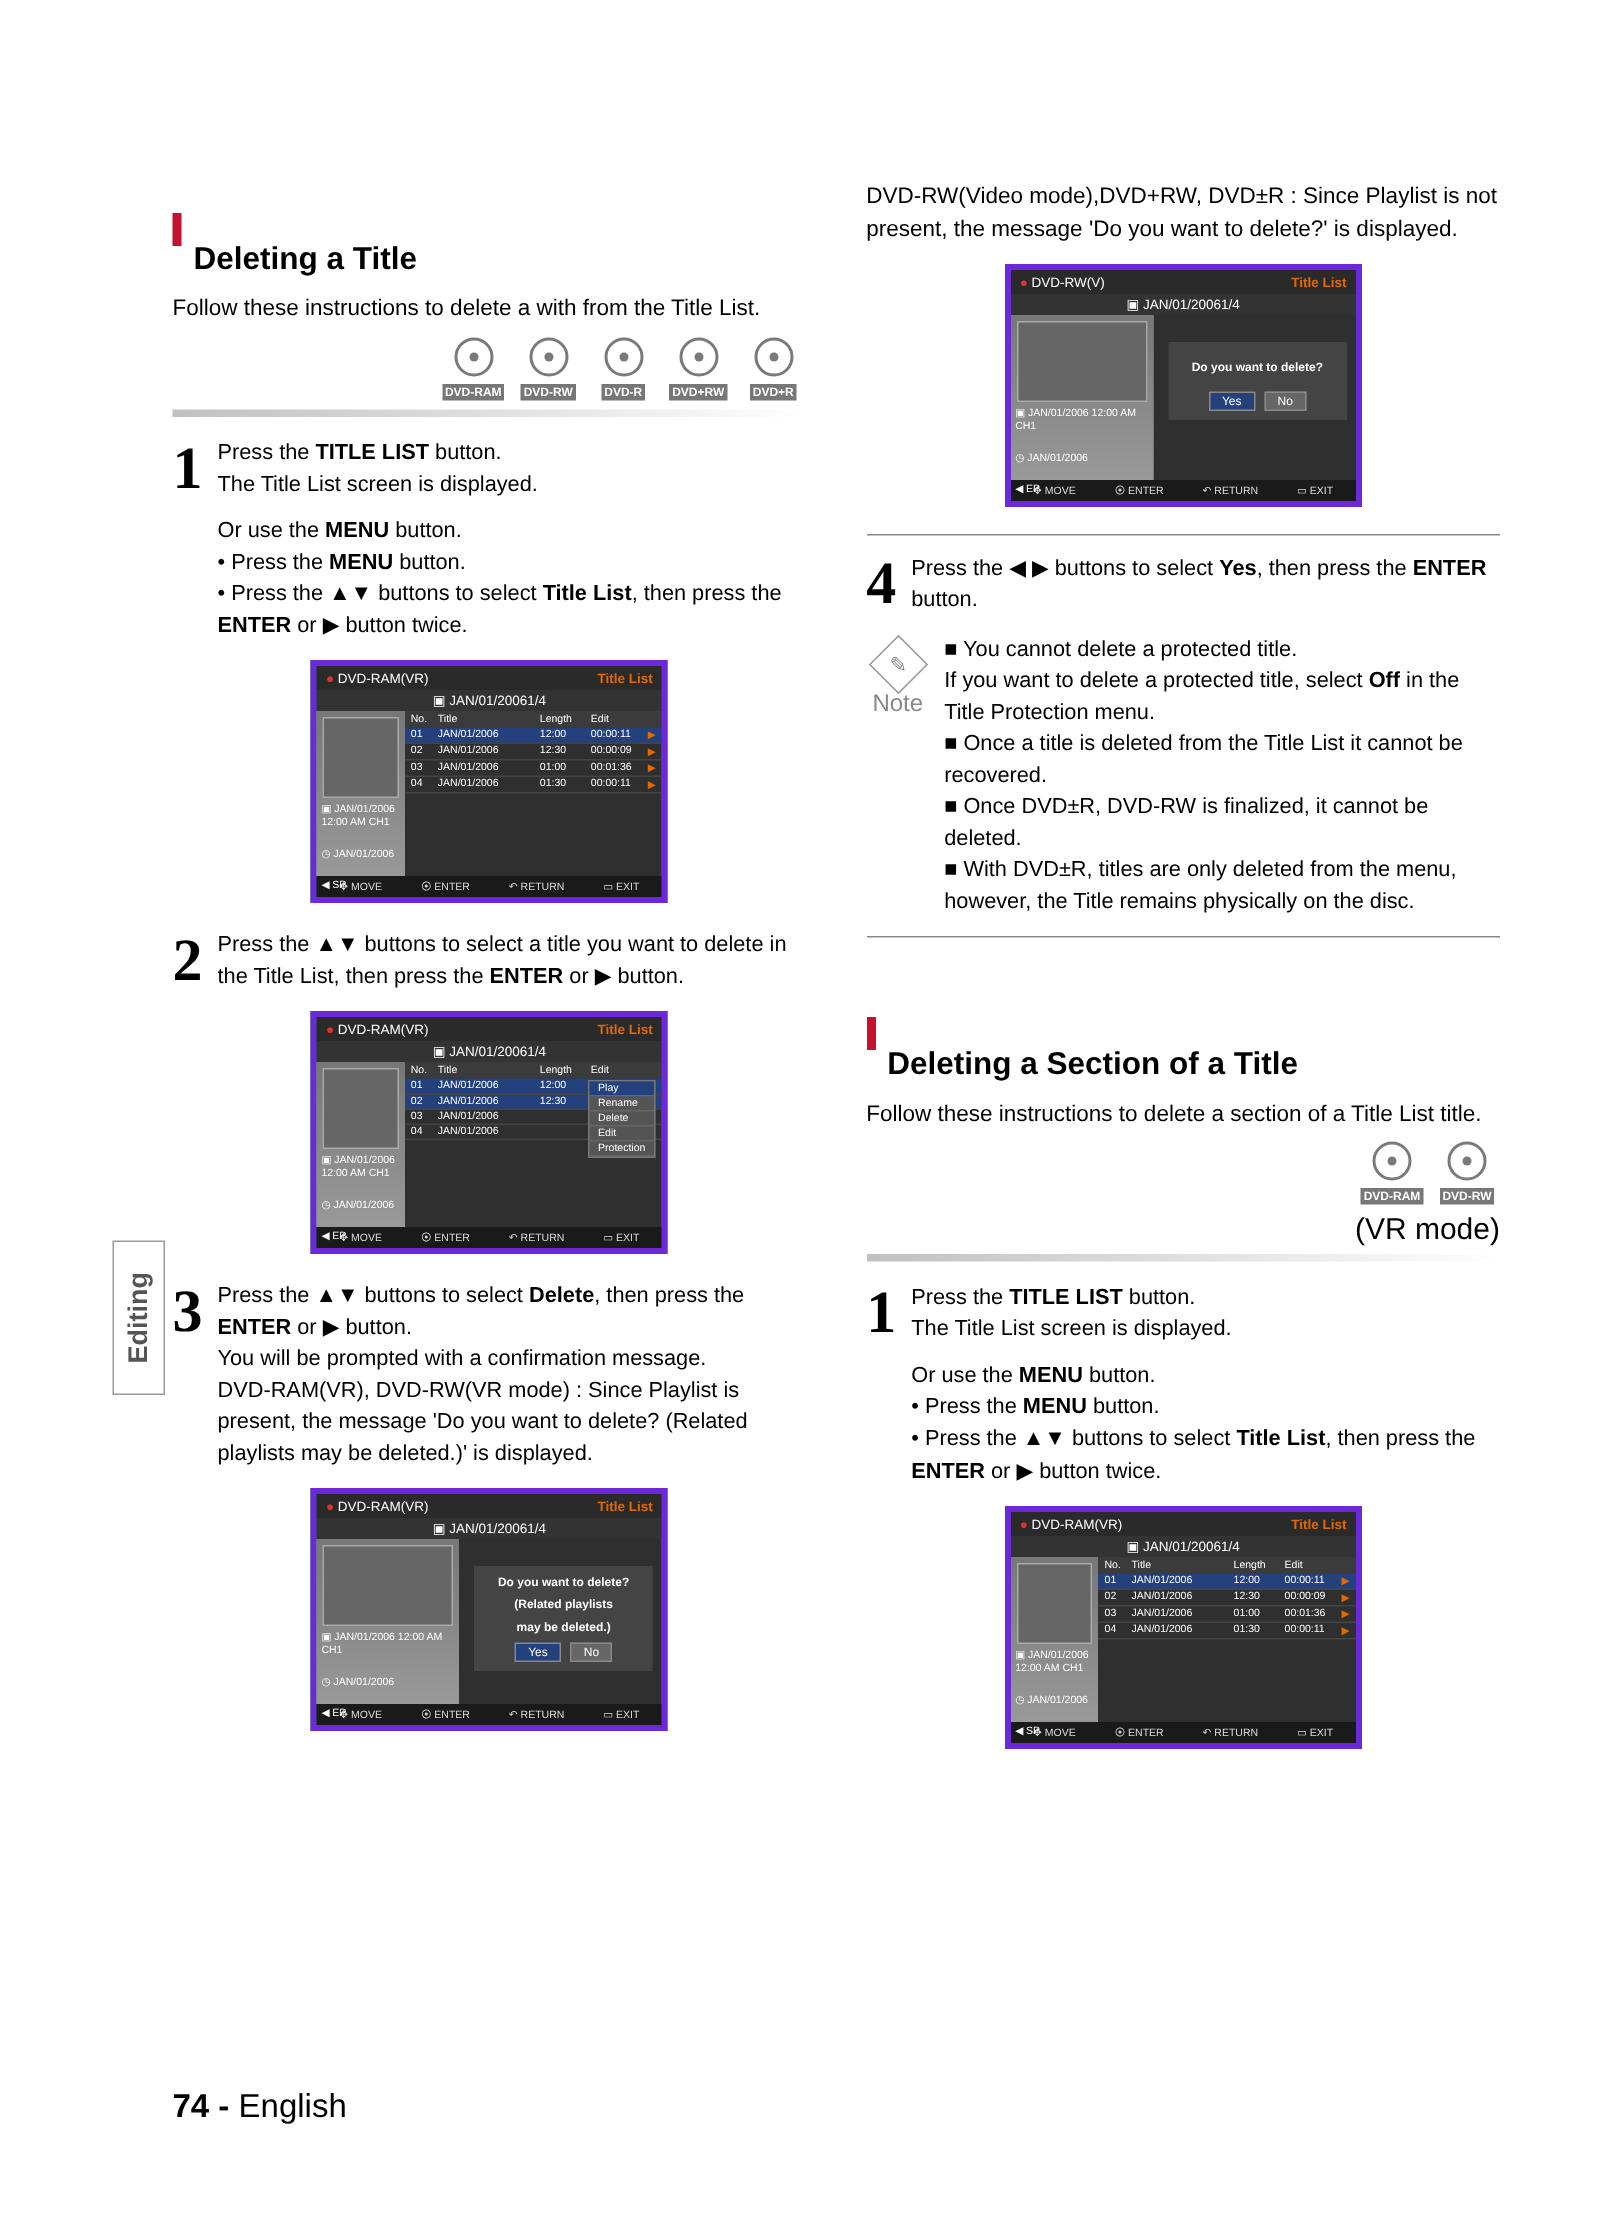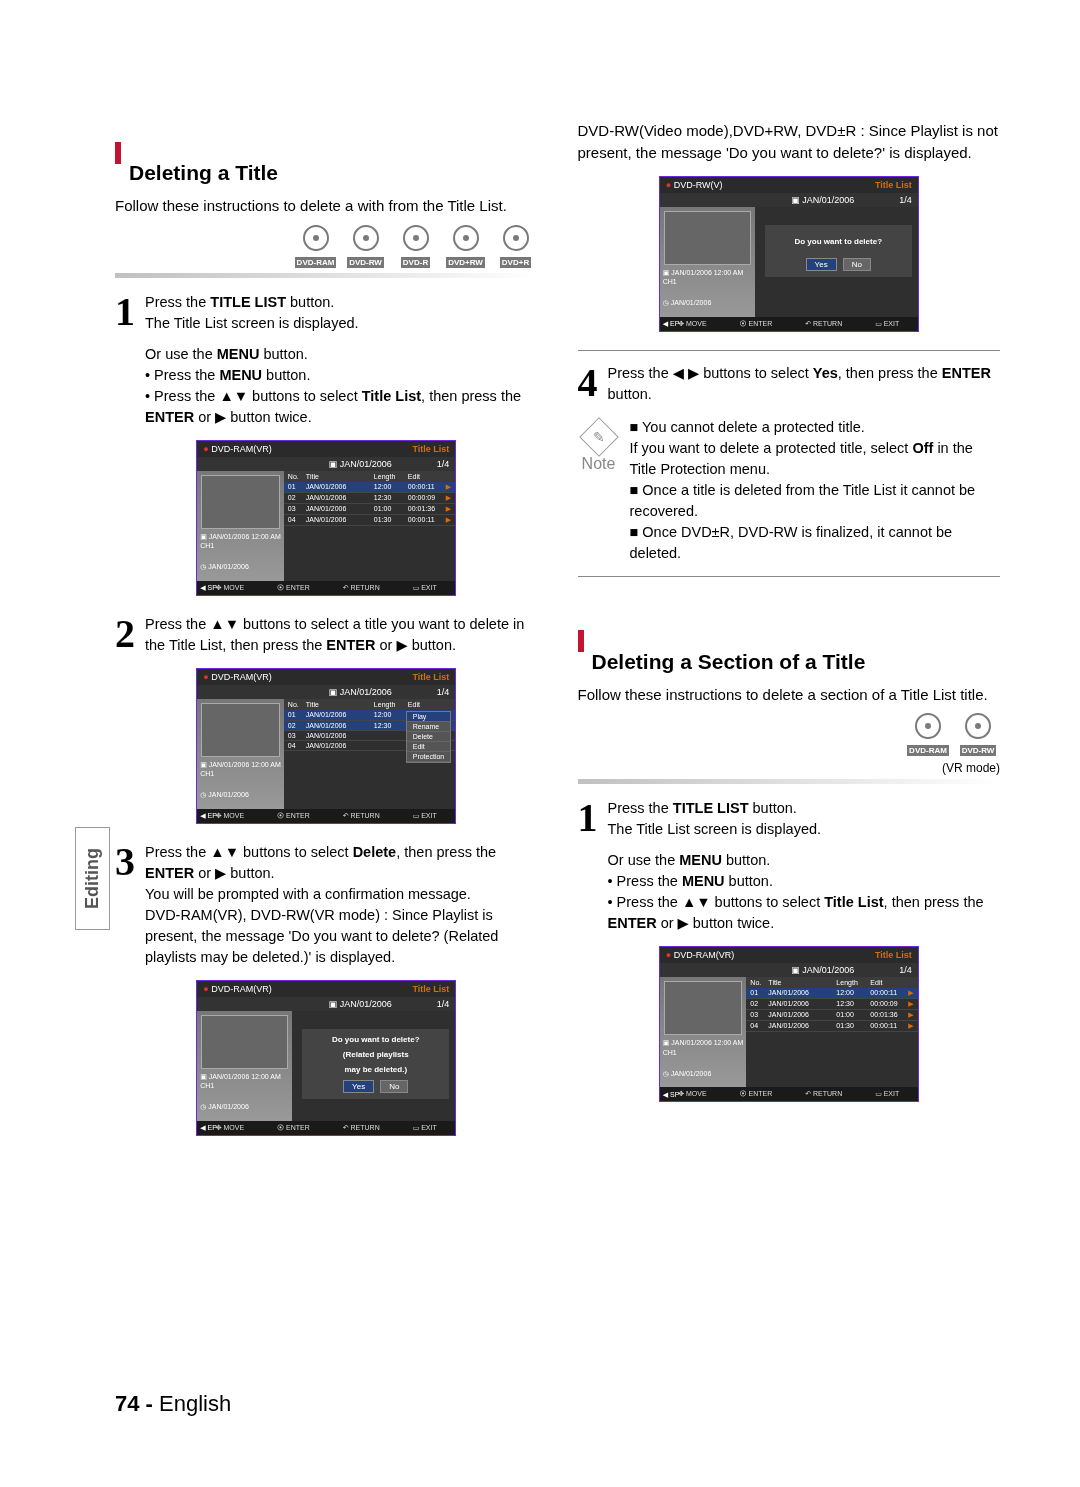--- a/index.html
+++ b/index.html
@@ -18,24 +18,24 @@
   .disc-label { font-size: 8px; font-weight: bold; background: #777; color: #fff; padding: 1px 2px; margin-top: 2px; display: inline-block; }
   .grad-rule { height: 5px; background: linear-gradient(to right, #c0c0c0, #fff); margin: 4px 0 14px; }
   .step { display: flex; align-items: flex-start; margin-bottom: 12px; }
   .step-num { font-size: 40px; font-weight: bold; line-height: 1; margin-right: 10px; font-family: "Times New Roman", serif; }
   .step-body { font-size: 14.5px; line-height: 1.45; flex: 1; }
   .step-body b { font-weight: bold; }
   .bullets { margin-left: 0; }
   .bullets li { list-style: none; font-size: 14.5px; line-height: 1.45; }
   .bullets li::before { content: "• "; }
   .sq-bullets li::before { content: "■ "; }
-  .screenshot { width: 260px; margin: 12px auto 18px; background: #0f766e; border: 1px solid #6d28d9; font-size: 9px; color: #fff; }
+  .screenshot { width: 238px; margin: 12px auto 18px; background: #0f766e; border: 4px solid #6d28d9; font-size: 9px; color: #fff; }
   .ss-top { background: #2a2a2a; padding: 3px 6px; display: flex; justify-content: space-between; }
   .ss-top .tl { color: #e06a00; font-weight: bold; }
-  .ss-sub { background: #333; padding: 2px 6px; display: flex; justify-content: flex-end; gap: 45px; }
+  .ss-sub { background: #333; padding: 2px 6px; display: flex; justify-content: center; }
   .ss-body { display: flex; background: #888; height: 110px; }
   .ss-left { width: 95px; background: linear-gradient(#777,#999); position: relative; padding-top: 50px; }
   .ss-left .preview { position: absolute; top: 4px; left: 4px; right: 4px; height: 54px; background: #666; border: 1px solid #aaa; }
   .ss-left .meta { font-size: 7px; color: #fff; padding: 1px 3px; line-height: 1.3; margin-top: 10px; }
   .ss-table { flex: 1; background: #2f2f2f; }
   .ss-hdr { display: flex; background: #3b3b3b; padding: 1px 2px; }
   .ss-hdr span, .ss-row span { font-size: 7px; padding: 1px 2px; }
   .ss-row { display: flex; padding: 0 2px; border-bottom: 1px solid #444; }
   .ss-row.sel { background: #24417e; }
   .c-no { width: 18px; } .c-ti { width: 68px; } .c-len { width: 34px; } .c-ed { width: 38px; }
@@ -50,21 +50,21 @@
   .ss-btn { background: #666; padding: 1px 8px; font-size: 8px; border: 1px solid #888; }
   .ss-btn.sel { background: #24417e; }
   .ss-foot { background: #1a1a1a; padding: 3px 2px; display: flex; justify-content: space-around; font-size: 7px; color: #ddd; }
   .ss-foot span { white-space: nowrap; }
   .thin-rule { height: 1px; background: #888; margin: 12px 0; }
   .note-block { display: flex; align-items: flex-start; gap: 10px; margin-top: 10px; }
   .note-icon { width: 28px; height: 28px; border: 1px solid #999; transform: rotate(45deg); display: flex; align-items: center; justify-content: center; font-size: 14px; color: #888; margin: 6px 4px 0 4px; }
   .note-icon span { transform: rotate(-45deg); }
   .note-label { font-size: 16px; color: #888; text-align: center; margin-top: 4px; }
   .note-col { display: flex; flex-direction: column; align-items: center; width: 42px; }
-  .vr-mode { text-align: right; font-size: 12px; margin-top: 2px; margin-bottom: 2px; }
+  .vr-mode { text-align: right; font-size: 20px; margin-top: 2px; margin-bottom: 2px; }
   .footer { position: absolute; left: 115px; bottom: 70px; font-size: 22px; }
   .footer b { font-weight: bold; }
   .rec-dot { color: #d33; }
 </style>
 </head>
 <body>
 
 <div class="side-tab">Editing</div>
 
 <div class="page">
@@ -334,20 +334,21 @@
       <div class="note-col">
         <div class="note-icon">
             <span>✎</span>
           </div>
         <div class="note-label">Note</div>
       </div>
       <ul class="bullets sq-bullets" style="flex:1">
         <li><span>You cannot delete a protected title.</span><br><span>If you want to delete a protected title, select </span><b>Off</b><span> in the Title Protection menu.</span></li>
         <li>Once a title is deleted from the Title List it cannot be recovered.</li>
         <li>Once DVD±R, DVD-RW is finalized, it cannot be deleted.</li>
+        <li>With DVD±R, titles are only deleted from the menu, however, the Title remains physically on the disc.</li>
       </ul>
     </div>
 
     <div class="thin-rule"></div>
     <div style="height:20px"></div>
 
     <div class="section-head">
       <div class="red-bar"></div>
       <div class="section-title">Deleting a Section of a Title</div>
     </div>

